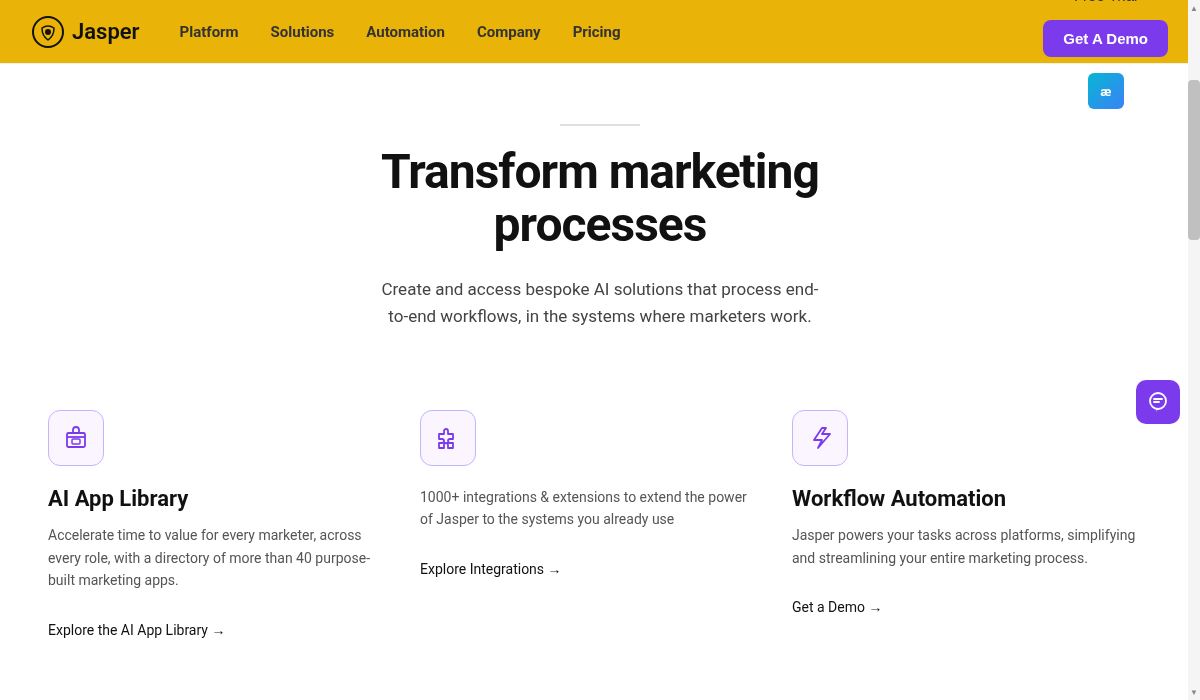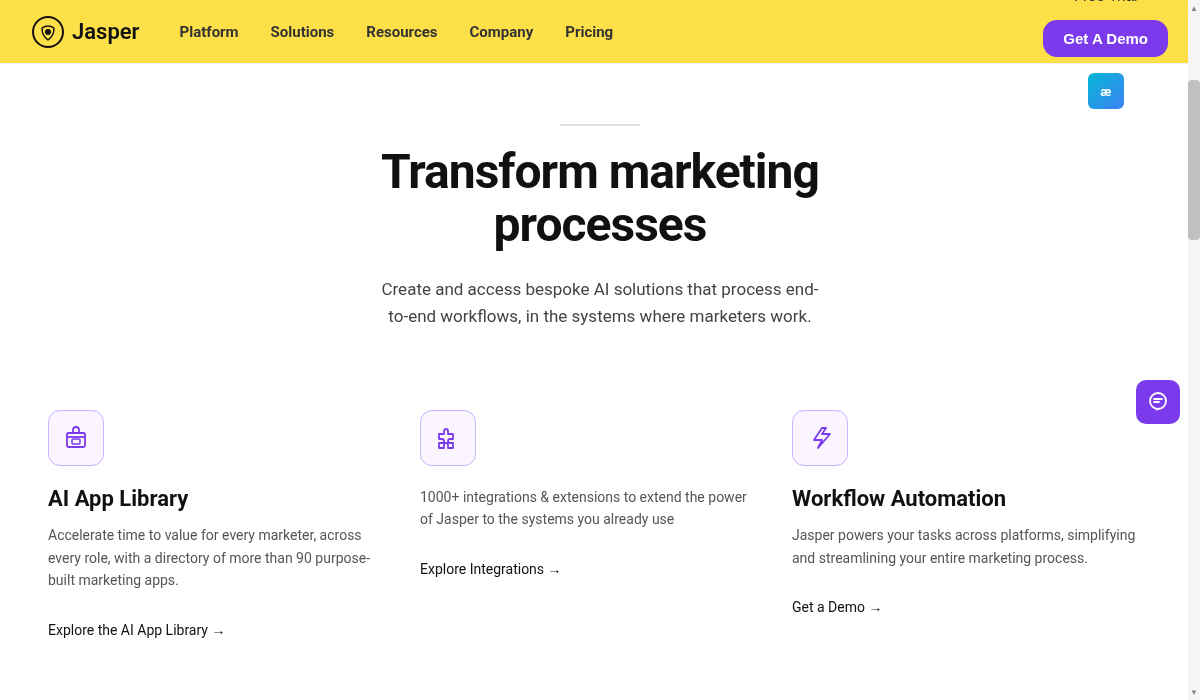--- a/index.html
+++ b/index.html
@@ -17,21 +17,21 @@
     }
 
     
     .navbar {
       display: flex;
       align-items: center;
       justify-content: space-between;
       padding: 16px 32px;
       height: 64px;
       border-bottom: 1px solid #f0f0f0;
-      background: #fde047;
+      background: #eab308;
     }
     .navbar-left {
       display: flex;
       align-items: center;
       gap: 40px;
     }
     .logo {
       display: flex;
       align-items: center;
       gap: 8px;
@@ -79,21 +79,21 @@
       font-size: 15px;
       color: #333;
       cursor: pointer;
       font-weight: 400;
     }
     .btn-demo {
       background: #7c3aed;
       color: #fff;
       border: none;
       padding: 10px 20px;
-      border-radius: 14px;
+      border-radius: 8px;
       font-size: 15px;
       font-weight: 600;
       cursor: pointer;
     }
     .avatar-icon {
       width: 36px;
       height: 36px;
       border-radius: 6px;
       background: linear-gradient(135deg, #06b6d4, #3b82f6);
       display: flex;
@@ -249,21 +249,21 @@
       <svg class="logo-icon" viewBox="0 0 32 32" fill="none" xmlns="http://www.w3.org/2000/svg">
         <circle cx="16" cy="16" r="15" stroke="#111" stroke-width="2" fill="none"></circle>
         <path d="M10 12 Q16 8 22 12 Q22 20 16 24 Q10 20 10 12Z" fill="none" stroke="#111" stroke-width="1.5"></path>
         <circle cx="16" cy="16" r="3" fill="#111"></circle>
       </svg>
       <span class="logo-text">Jasper</span>
     </a>
     <ul class="nav-links">
       <li><a href="#">Platform</a></li>
       <li><a href="#">Solutions</a></li>
-      <li><a href="#">Resources</a></li>
+      <li><a href="#">Automation</a></li>
       <li><a href="#">Company</a></li>
       <li><a href="#">Pricing</a></li>
     </ul>
   </div>
   <div class="navbar-right">
     <button class="btn-login">Log In</button>
     <button class="btn-free-trial">Free Trial</button>
     <button class="btn-demo">Get A Demo</button>
     <div class="avatar-icon">æ</div>
   </div>
@@ -283,21 +283,21 @@
   <div class="feature-item">
     <div class="feature-icon-box">
       <svg width="28" height="28" viewBox="0 0 28 28" fill="none" xmlns="http://www.w3.org/2000/svg">
         <rect x="5" y="9" width="18" height="14" rx="1.5" stroke="#7c3aed" stroke-width="1.8" fill="none"></rect>
         <path d="M5 13h18" stroke="#7c3aed" stroke-width="1.8"></path>
         <path d="M11 9V6a3 3 0 016 0v3" stroke="#7c3aed" stroke-width="1.8" fill="none"></path>
         <rect x="10" y="15" width="8" height="5" rx="1" stroke="#7c3aed" stroke-width="1.5" fill="none"></rect>
       </svg>
     </div>
     <h3 class="feature-title">AI App Library</h3>
-    <p class="feature-desc">Accelerate time to value for every marketer, across every role, with a directory of more than 90 purpose-built marketing apps.</p>
+    <p class="feature-desc">Accelerate time to value for every marketer, across every role, with a directory of more than 40 purpose-built marketing apps.</p>
     <a class="feature-link" href="#">Explore the AI App Library →</a>
   </div>
 
   <div class="feature-item">
     <div class="feature-icon-box">
       <svg width="28" height="28" viewBox="0 0 28 28" fill="none" xmlns="http://www.w3.org/2000/svg">
         <path d="M5 10h5V7a2 2 0 014 0v3h5v5h-3a2 2 0 000 4h3v5H14v-3a2 2 0 00-4 0v3H5v-5h3a2 2 0 000-4H5V10z" stroke="#7c3aed" stroke-width="1.8" fill="none" stroke-linejoin="round"></path>
       </svg>
     </div>
     <p class="feature-desc">1000+ integrations &amp; extensions to extend the power of Jasper to the systems you already use</p>

